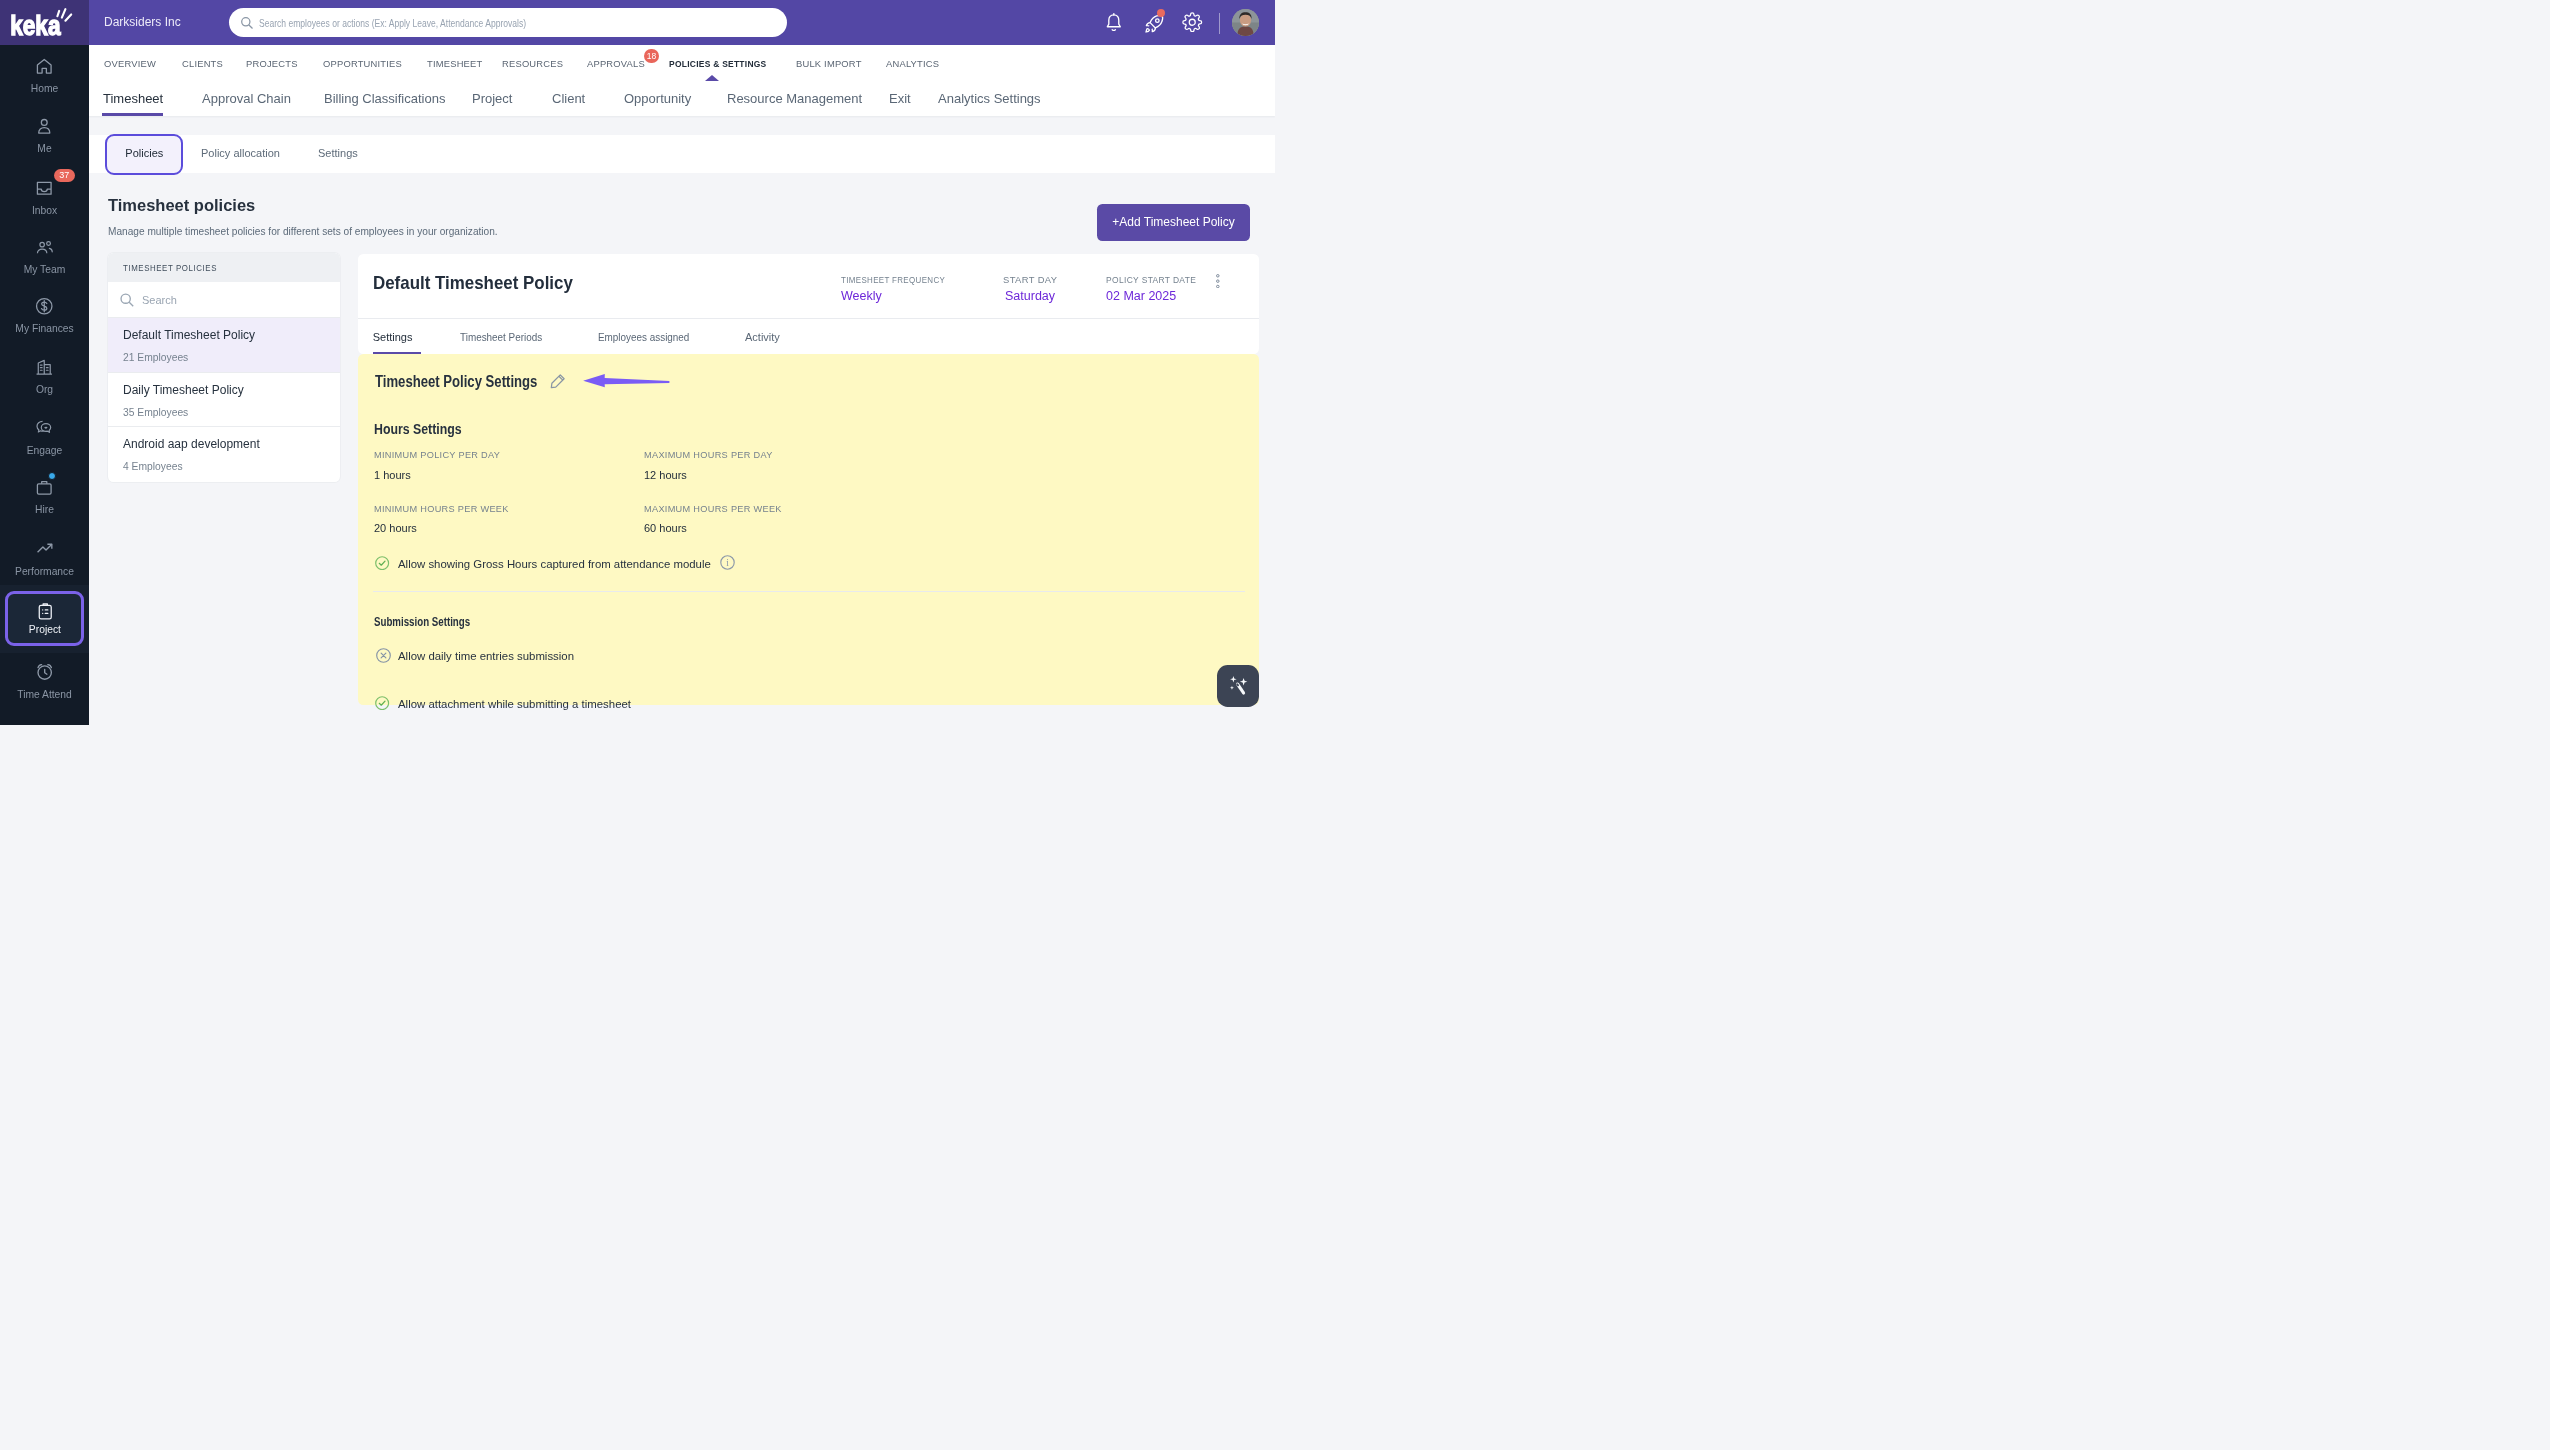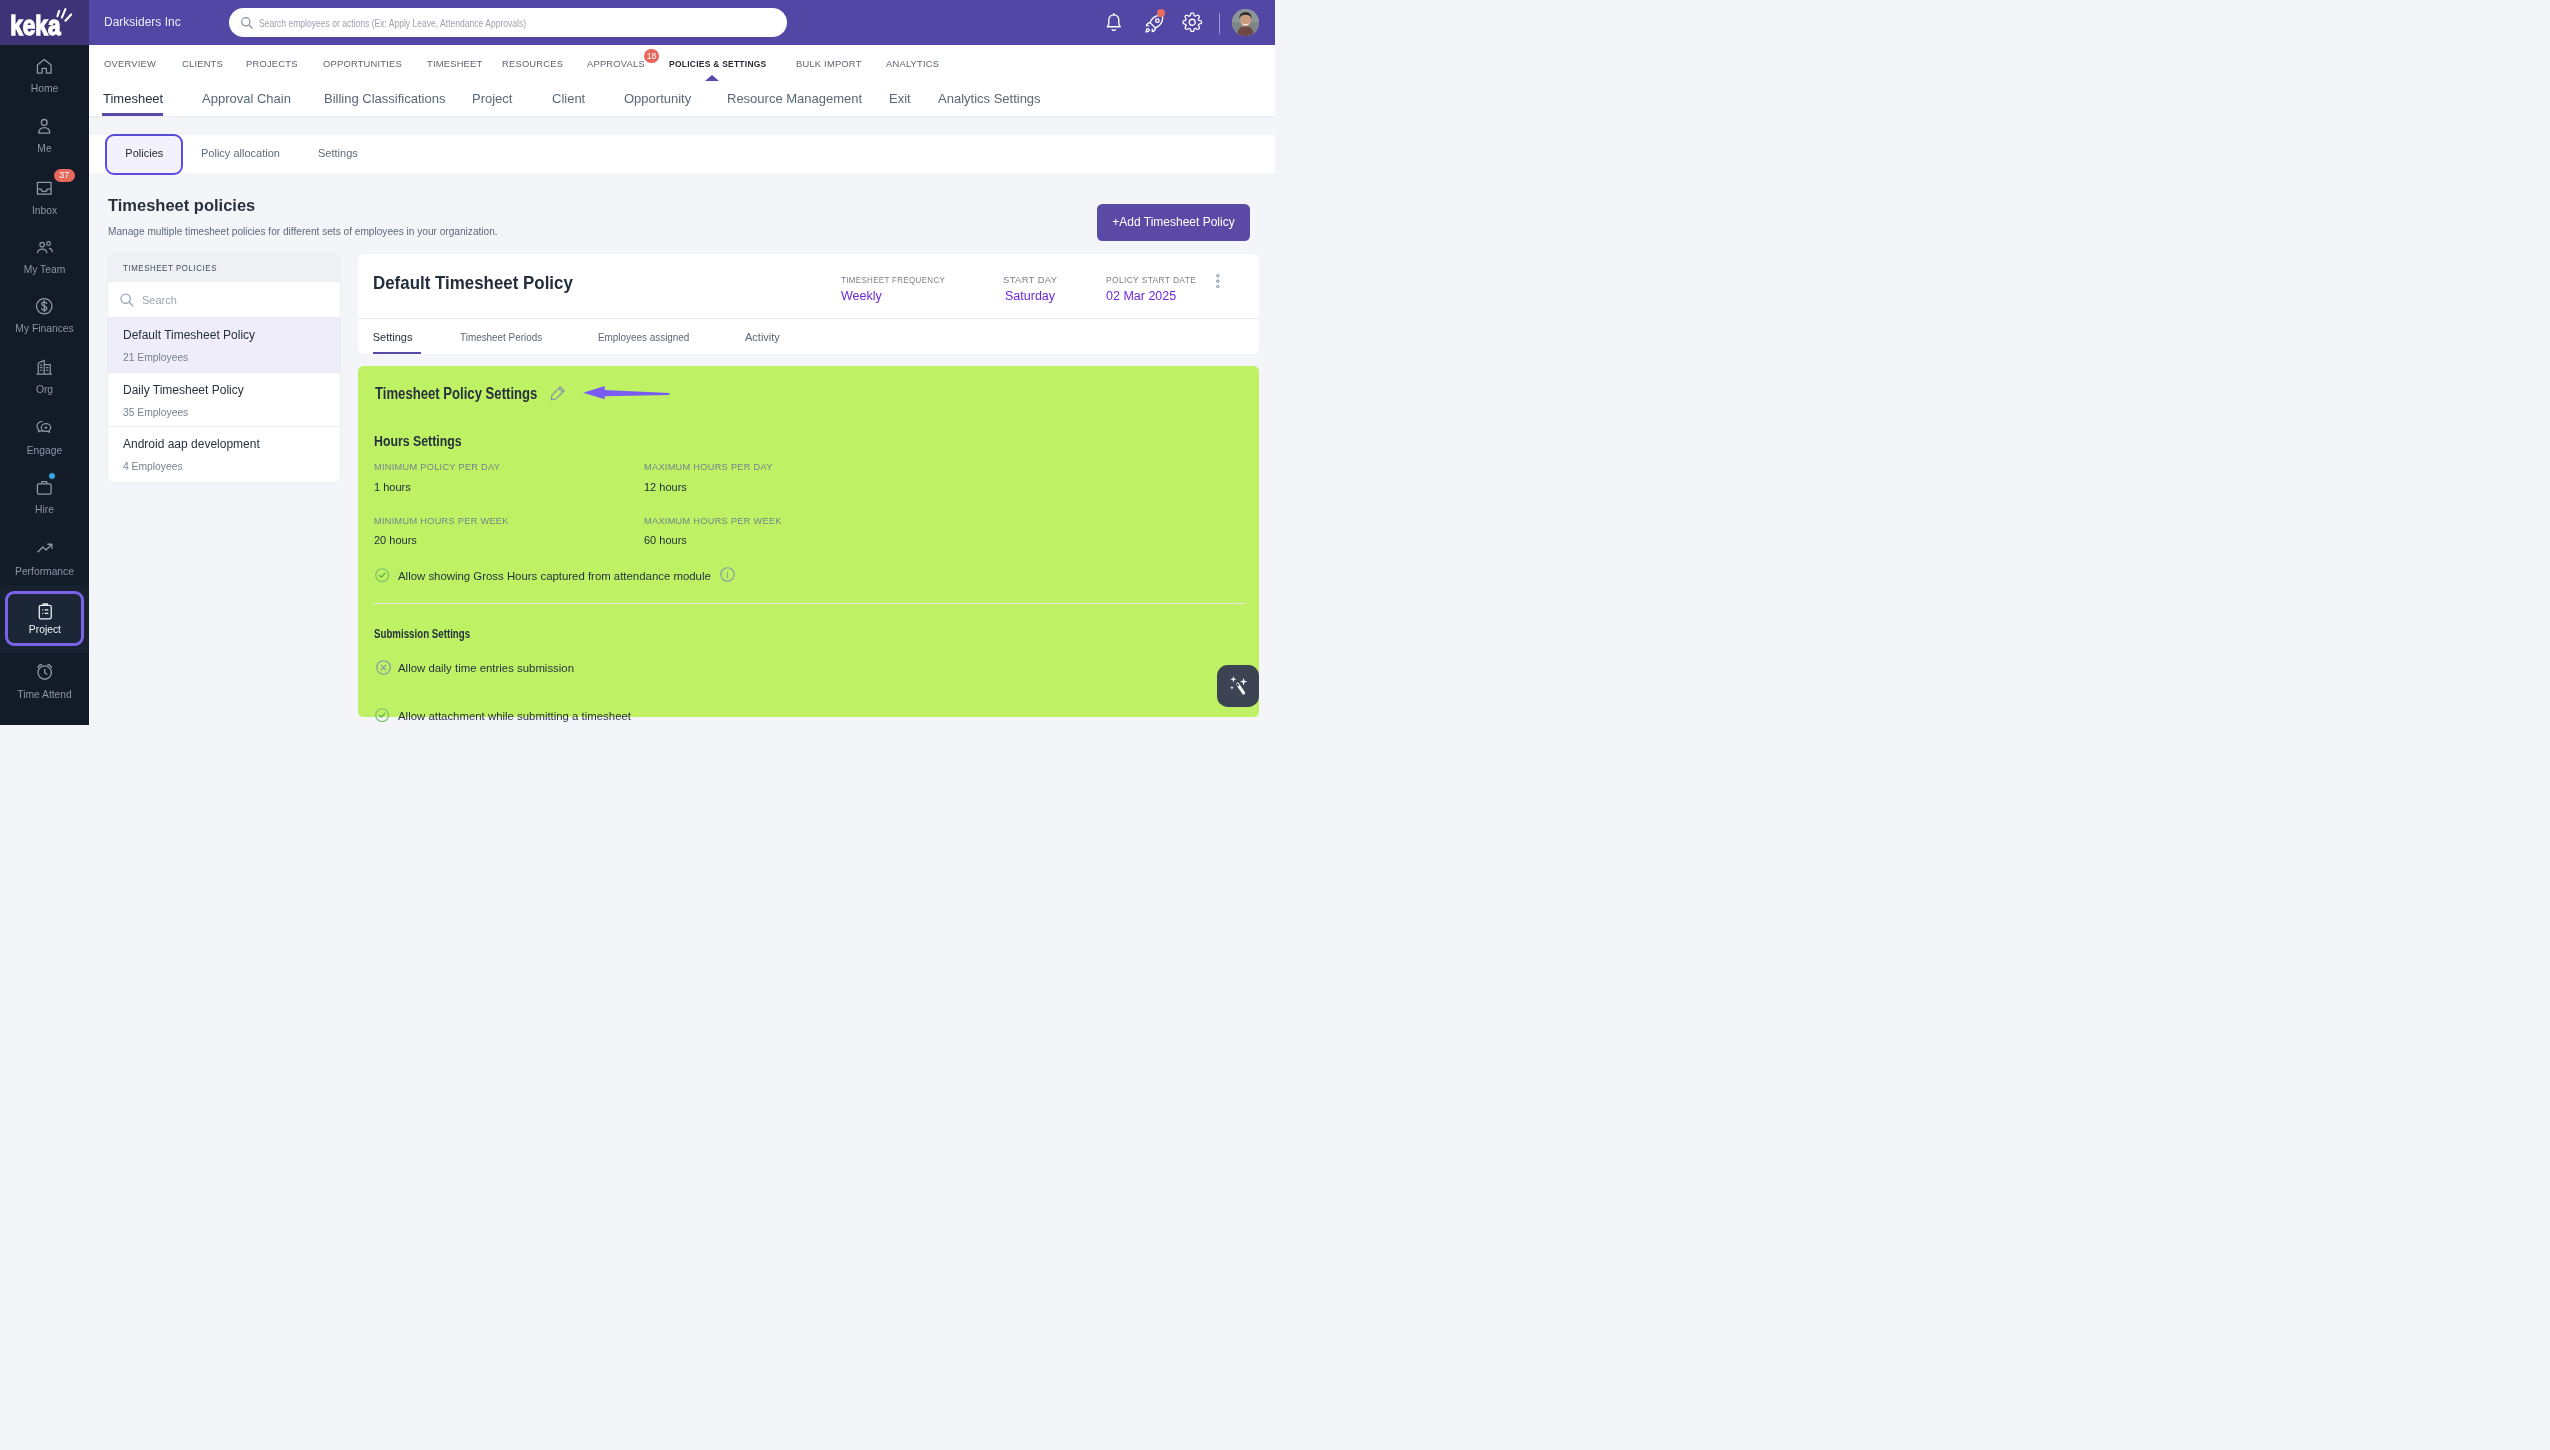--- a/index.html
+++ b/index.html
@@ -57,21 +57,21 @@
 #card1{position:absolute;left:358px;top:254px;width:901px;height:100px;background:#fff;border-radius:5.4px;}
 #c1title{position:absolute;left:14.7px;top:18.3px;font-size:19px;font-weight:bold;color:#232e3c;}
 .c1lab{position:absolute;top:20px;font-size:9.4px;letter-spacing:0.4px;color:#75828f;white-space:nowrap;}
 .c1val{position:absolute;top:35px;font-size:12.5px;color:#6d28d9;}
 #c1dots{position:absolute;left:858px;top:20px;}
 #c1border{position:absolute;left:0;top:64px;width:901px;height:0.9px;background:#e9ebef;}
 .ctab{position:absolute;top:77px;font-size:11px;color:#5a6776;white-space:nowrap;}
 .ctab.active{color:#232e3b;}
 #ctabline{position:absolute;left:14.7px;top:98px;width:48px;height:2.2px;background:#5a4aa8;}
 
-#card2{position:absolute;left:358px;top:366px;width:901px;height:351px;background:#bef264;border-radius:5.4px;}
+#card2{position:absolute;left:358px;top:354px;width:901px;height:351px;background:#fef9c3;border-radius:5.4px;}
 .h2x{font-weight:bold;color:#27313e;position:absolute;}
 #c2h1{left:17px;top:19px;font-size:16px;}
 #c2h2{left:16px;top:67px;font-size:14px;text-align:right;}
 #c2h3{left:15.6px;top:261px;font-size:12px;}
 .lab2{position:absolute;font-size:9.2px;letter-spacing:0.3px;color:#76828e;white-space:nowrap;}
 .val2{position:absolute;font-size:11px;color:#232e3b;}
 .rowtext{position:absolute;font-size:11.4px;color:#27323f;}
 #divider{position:absolute;left:15.4px;top:237px;width:872px;height:0.9px;background:#e8eaed;}
 
 #wand{position:absolute;left:1217px;top:665px;width:42px;height:42px;background:#3c4454;border-radius:10.7px;}

